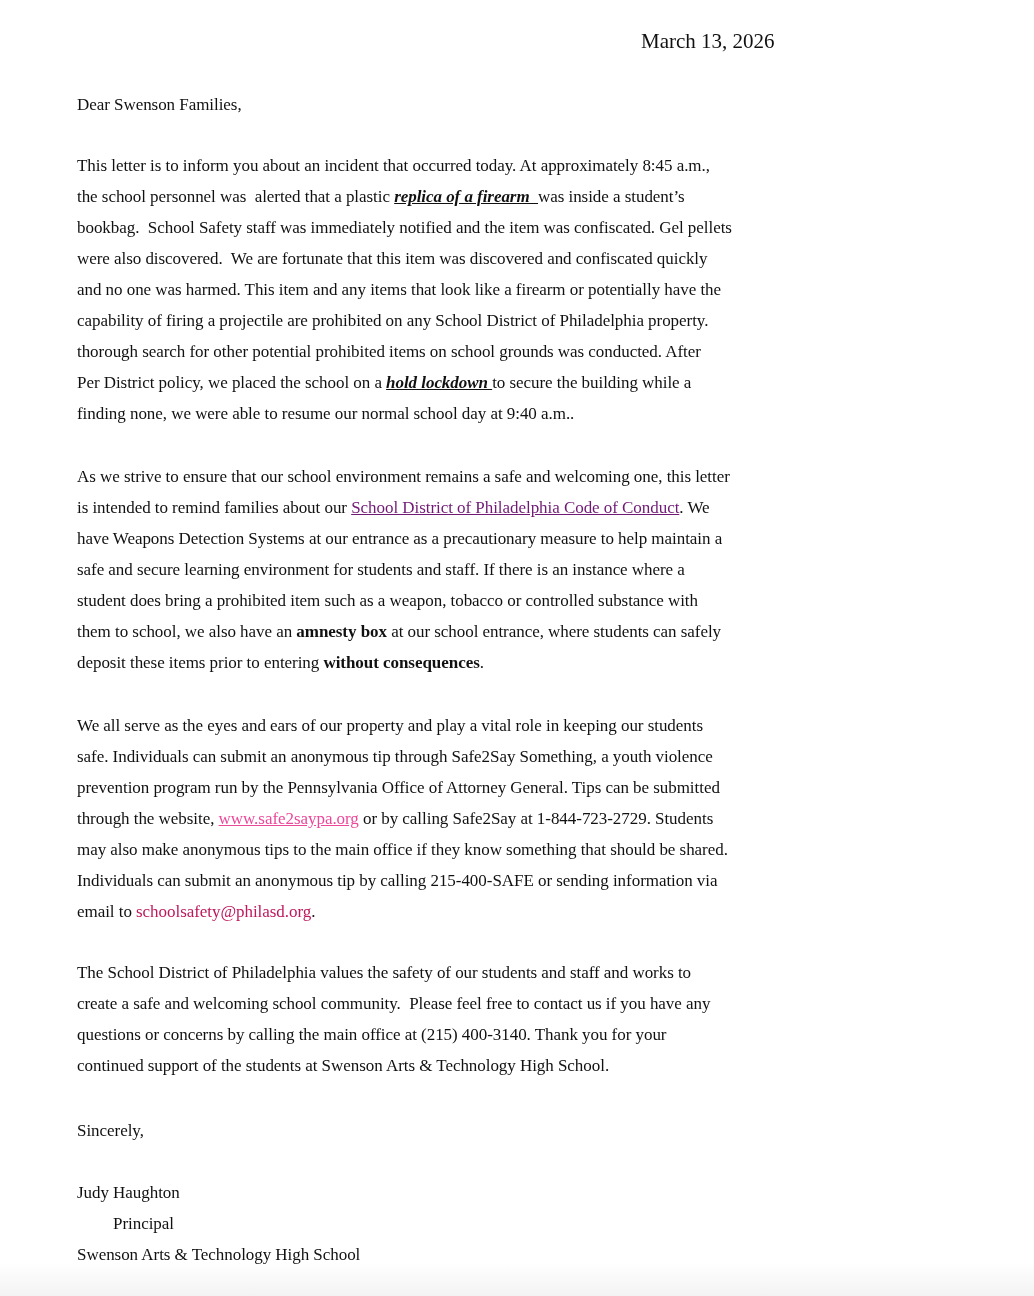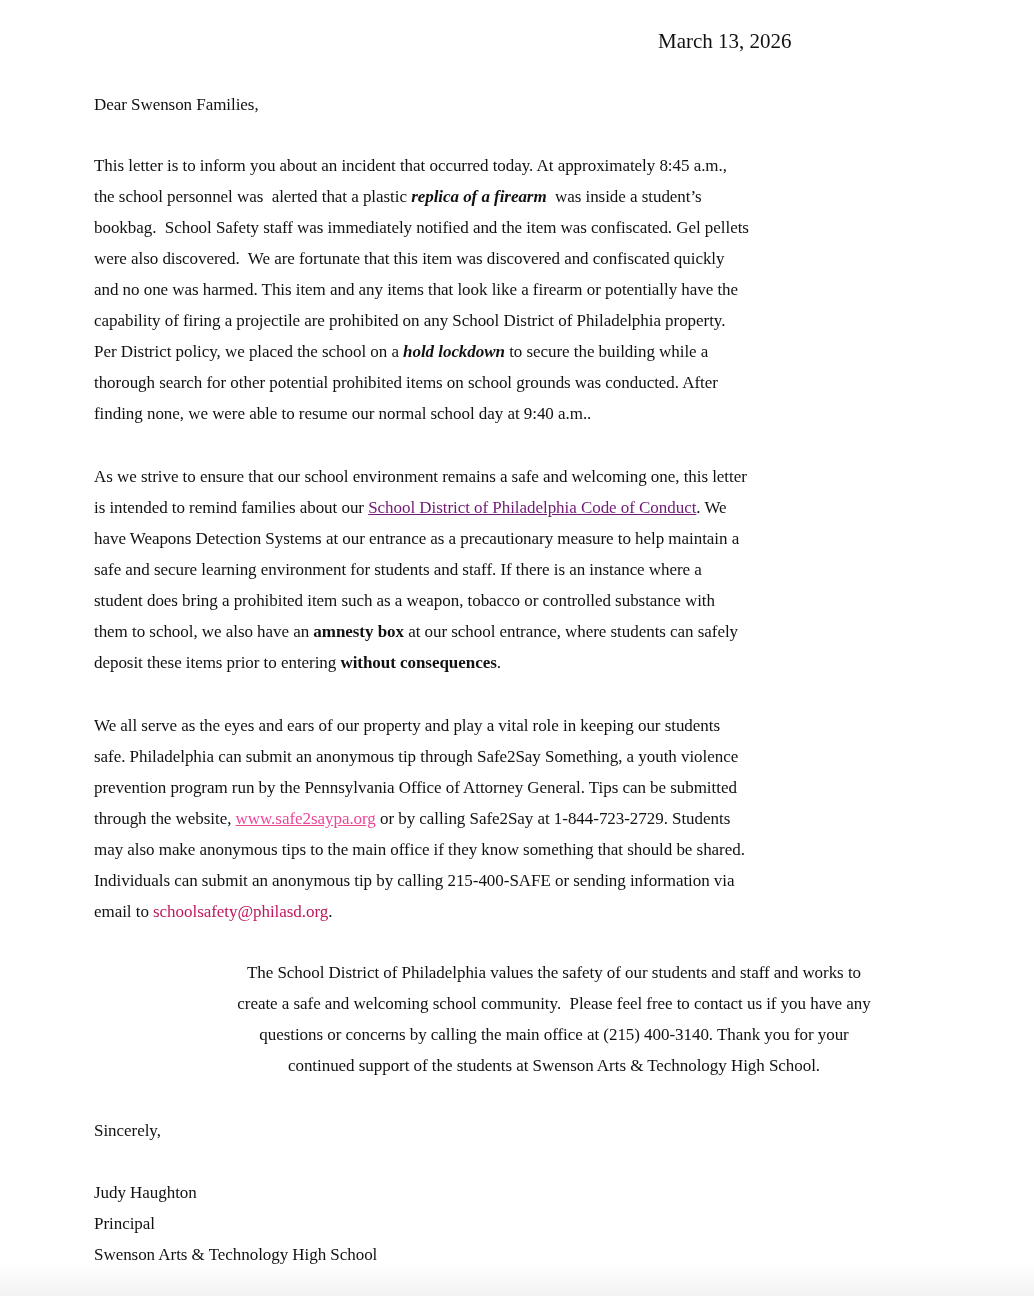--- a/index.html
+++ b/index.html
@@ -3,72 +3,72 @@
 <meta charset="utf-8">
 <style>
   html, body { margin: 0; padding: 0; }
   body {
     width: 1034px; height: 1296px; overflow: hidden;
     background: linear-gradient(to bottom, #ffffff 0px, #ffffff 1262px, #f3f3f3 1296px);
     font-family: "Liberation Serif", serif;
     color: #111;
     position: relative;
   }
-  .page { position: absolute; left: 17px; top: 0; width: 987px; height: 1296px; }
+  .page { position: absolute; left: 0; top: 0; width: 987px; height: 1296px; }
   .date { position: absolute; left: 641px; top: 27px; font-size: 21px; line-height: 28px; }
   .block { position: absolute; left: 77px; width: 920px; font-size: 17px; line-height: 31px; letter-spacing: -0.05px; }
   .salutation { top: 89px; }
   .p1 { top: 150px; }
   .p2 { top: 461px; }
   .p3 { top: 710px; }
-  .p4 { top: 957px; text-align: center; }
+  .p4 { top: 957px; }
   .closing { top: 1115px; }
   .sig-name { top: 1177px; }
-  .sig-title { top: 1208px; }
+  .sig-title { top: 1208px; margin-left: 36px; }
   .sig-school { top: 1239px; }
   .line { display: block; white-space: pre; }
-  .emph { font-weight: bold; font-style: italic; }
+  .emph { font-weight: bold; font-style: italic; text-decoration: underline; }
   b { font-weight: bold; text-align: center; }
   a.link { color: #701a75; text-decoration: underline; }
   a.email { color: #be185d; text-decoration: none; }
   a.plainlink { color: #ec4899; text-decoration: underline; }
 </style>
 </head>
 <body>
 
 <div class="page">
   <div class="date">March 13, 2026</div>
 
   <div class="block salutation">Dear Swenson Families,</div>
 
   <div class="block p1">
     <span class="line">This letter is to inform you about an incident that occurred today. At approximately 8:45 a.m.,</span>
     <span class="line"><span>the school personnel was  alerted that a plastic </span><span class="emph">replica of a firearm  </span><span>was inside a student’s</span></span>
     <span class="line">bookbag.  School Safety staff was immediately notified and the item was confiscated. Gel pellets</span>
     <span class="line">were also discovered.  We are fortunate that this item was discovered and confiscated quickly</span>
     <span class="line">and no one was harmed. This item and any items that look like a firearm or potentially have the</span>
     <span class="line">capability of firing a projectile are prohibited on any School District of Philadelphia property.</span>
+    <span class="line">thorough search for other potential prohibited items on school grounds was conducted. After</span>
     <span class="line"><span>Per District policy, we placed the school on a </span><span class="emph">hold lockdown </span><span>to secure the building while a</span></span>
-    <span class="line">thorough search for other potential prohibited items on school grounds was conducted. After</span>
     <span class="line">finding none, we were able to resume our normal school day at 9:40 a.m..</span>
   </div>
 
   <div class="block p2">
     <span class="line">As we strive to ensure that our school environment remains a safe and welcoming one, this letter</span>
     <span class="line"><span>is intended to remind families about our </span><a class="link" href="#">School District of Philadelphia Code of Conduct</a><span>. We</span></span>
     <span class="line">have Weapons Detection Systems at our entrance as a precautionary measure to help maintain a</span>
     <span class="line">safe and secure learning environment for students and staff. If there is an instance where a</span>
     <span class="line">student does bring a prohibited item such as a weapon, tobacco or controlled substance with</span>
     <span class="line"><span>them to school, we also have an </span><b>amnesty box</b><span> at our school entrance, where students can safely</span></span>
     <span class="line"><span>deposit these items prior to entering </span><b>without consequences</b><span>.</span></span>
   </div>
 
   <div class="block p3">
     <span class="line">We all serve as the eyes and ears of our property and play a vital role in keeping our students</span>
-    <span class="line">safe. Philadelphia can submit an anonymous tip through Safe2Say Something, a youth violence</span>
+    <span class="line">safe. Individuals can submit an anonymous tip through Safe2Say Something, a youth violence</span>
     <span class="line">prevention program run by the Pennsylvania Office of Attorney General. Tips can be submitted</span>
     <span class="line"><span>through the website, </span><a class="plainlink" href="#">www.safe2saypa.org</a><span> or by calling Safe2Say at 1-844-723-2729. Students</span></span>
     <span class="line">may also make anonymous tips to the main office if they know something that should be shared.</span>
     <span class="line">Individuals can submit an anonymous tip by calling 215-400-SAFE or sending information via</span>
     <span class="line"><span>email to </span><a class="email" href="#">schoolsafety@philasd.org</a><span>.</span></span>
   </div>
 
   <div class="block p4">
     <span class="line">The School District of Philadelphia values the safety of our students and staff and works to</span>
     <span class="line">create a safe and welcoming school community.  Please feel free to contact us if you have any</span>

